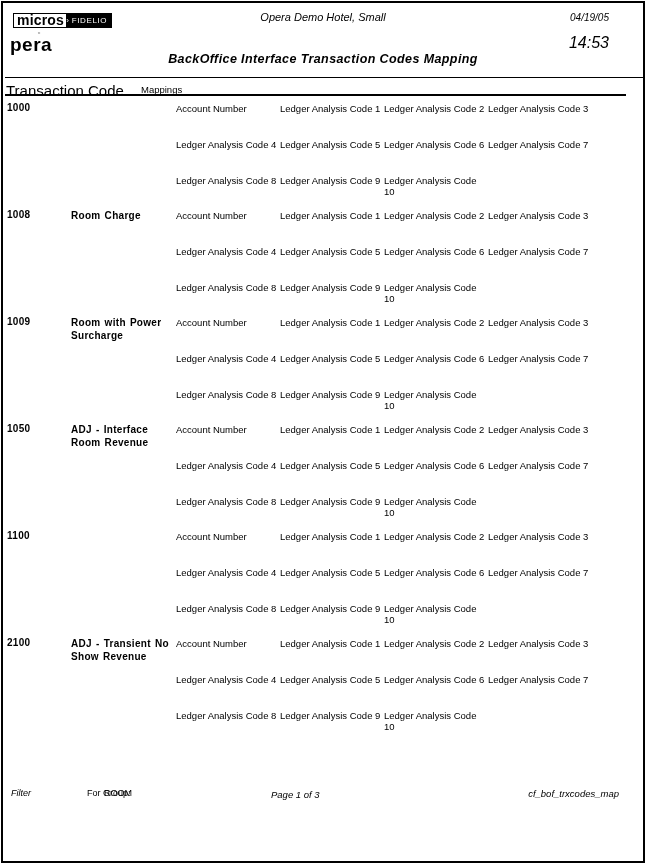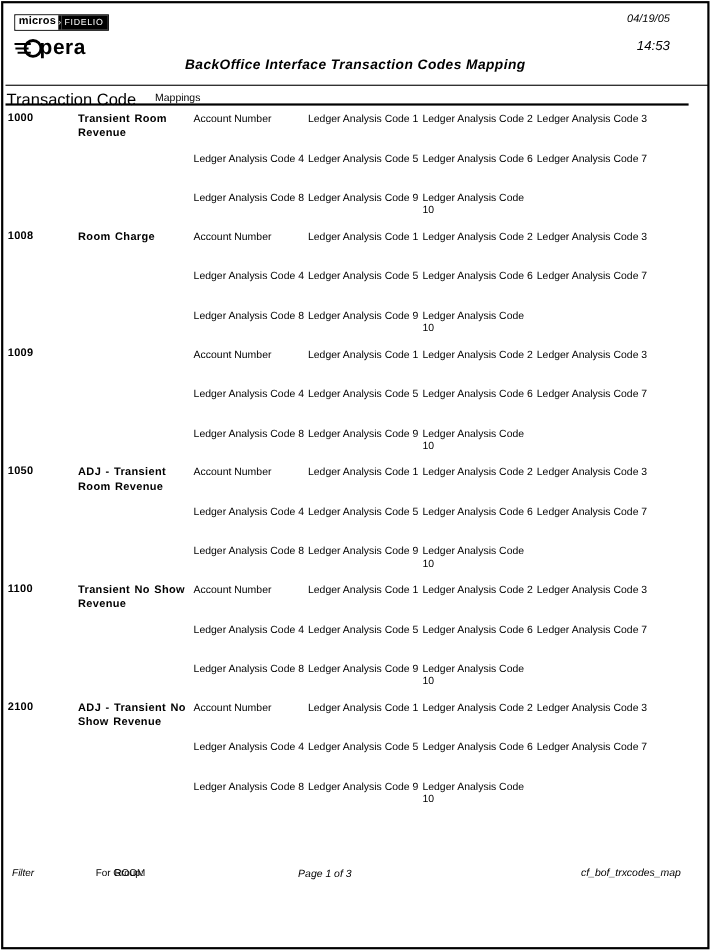--- a/index.html
+++ b/index.html
@@ -3,30 +3,30 @@
 <meta charset="utf-8">
 <style>
   * { margin:0; padding:0; box-sizing:border-box; }
   html,body { width:646px; height:864px; background:#fff; }
   body { font-family:"Liberation Sans","DejaVu Sans",sans-serif; color:#000; position:relative; }
 
   .page { position:absolute; left:1px; top:1px; width:644px; height:862px; border:2px solid #000; background:#fff; }
 
   
   .logo-micros { position:absolute; top:10px; left:10px; display:flex; align-items:stretch; border:1.5px solid #000; height:15px; }
-  .logo-micros .micros { background:#fff; color:#000; font-weight:bold; font-size:10px; line-height:12px; padding:0 2px 0 3px; letter-spacing:0.2px; }
+  .logo-micros .micros { background:#fff; color:#000; font-weight:bold; font-size:14px; line-height:12px; padding:0 2px 0 3px; letter-spacing:0.2px; }
   .logo-micros .fidelio { background:#000; color:#fff; font-weight:normal; font-size:8px; line-height:12px; padding:1px 4px 0 3px; letter-spacing:0.6px; }
   .logo-micros .chev { background:#000; color:#fff; font-size:8px; line-height:12px; padding-top:1px; }
 
-  .logo-opera { position:absolute; top:29px; left:10px; display:flex; align-items:center; height:24px; }
+  .logo-opera { position:absolute; top:29px; left:10px; display:flex; align-items:flex-end; height:24px;flex-direction:column; }
   .logo-opera .pera { font-size:19px; font-weight:bold; letter-spacing:0.5px; margin-left:-3px; }
 
   .hotel-name { position:absolute; top:8px; left:0; width:100%; text-align:center; font-style:italic; font-size:11px; }
   .hdr-date { position:absolute; top:9px; right:34px; font-style:italic; font-size:10px;margin-left:27px; }
-  .hdr-time { position:absolute; top:31px; right:34px; font-style:italic; font-size:12px; }
+  .hdr-time { position:absolute; top:31px; right:34px; font-style:italic; font-size:16px; }
   .report-title { position:absolute; top:49px; left:0; width:100%; text-align:center; font-style:italic; font-weight:bold; font-size:12.5px; letter-spacing:0.4px; }
 
   .rule-1 { position:absolute; top:74px; left:2px; width:639px; border-top:1px solid #000; }
   .col-head-code { position:absolute; top:79px; left:3px; font-size:15px; }
   .col-head-map  { position:absolute; top:81px; left:138px; font-size:9.5px; }
   .rule-2 { position:absolute; top:91px; left:2px; width:621px; border-top:2px solid #000; }
 
   
   .t-body { position:absolute; top:99px; left:0; width:518px; }
   .t-row { position:relative; height:107px; }
@@ -57,33 +57,33 @@
   <div class="logo-opera">
     <svg width="26" height="24" viewBox="0 0 26 24">
       <path d="M0 8 H15" stroke="#000" stroke-width="1.8" fill="none"></path>
       <path d="M1 12 H13" stroke="#000" stroke-width="1.8" fill="none"></path>
       <path d="M3 16 H15" stroke="#000" stroke-width="1.8" fill="none"></path>
       <circle cx="17" cy="12" r="7.2" stroke="#000" stroke-width="2.6" fill="none"></circle>
     </svg>
     <span class="pera">pera</span>
   </div>
 
+  <div class="hotel-name">Opera Demo Hotel, Small</div>
   <div class="hdr-date">04/19/05</div>
   <div class="hdr-time">14:53</div>
   <div class="report-title">BackOffice Interface Transaction Codes Mapping</div>
 
   <div class="rule-1"></div>
   <div class="col-head-code">Transaction Code</div>
   <div class="col-head-map">Mappings</div>
   <div class="rule-2"></div>
 
   <div class="t-body">
       <div class="t-row">
         <div class="t-code">1000</div>
-        <div class="t-desc">Transient Room Revenue</div>
         <div class="t-maps">
           <div class="map-line">
             <div class="map-cell">Account Number</div>
             <div class="map-cell">Ledger Analysis Code 1</div>
             <div class="map-cell">Ledger Analysis Code 2</div>
             <div class="map-cell">Ledger Analysis Code 3</div>
           </div>
           <div class="map-line">
             <div class="map-cell">Ledger Analysis Code 4</div>
             <div class="map-cell">Ledger Analysis Code 5</div>
@@ -115,20 +115,21 @@
           </div>
           <div class="map-line">
             <div class="map-cell">Ledger Analysis Code 8</div>
             <div class="map-cell">Ledger Analysis Code 9</div>
             <div class="map-cell">Ledger Analysis Code 10</div>
           </div>
         </div>
       </div>
       <div class="t-row">
         <div class="t-code">1009</div>
+        <div class="t-desc">Room with Power Surcharge</div>
         <div class="t-maps">
           <div class="map-line">
             <div class="map-cell">Account Number</div>
             <div class="map-cell">Ledger Analysis Code 1</div>
             <div class="map-cell">Ledger Analysis Code 2</div>
             <div class="map-cell">Ledger Analysis Code 3</div>
           </div>
           <div class="map-line">
             <div class="map-cell">Ledger Analysis Code 4</div>
             <div class="map-cell">Ledger Analysis Code 5</div>
@@ -137,21 +138,21 @@
           </div>
           <div class="map-line">
             <div class="map-cell">Ledger Analysis Code 8</div>
             <div class="map-cell">Ledger Analysis Code 9</div>
             <div class="map-cell">Ledger Analysis Code 10</div>
           </div>
         </div>
       </div>
       <div class="t-row">
         <div class="t-code">1050</div>
-        <div class="t-desc">ADJ - Transient Room Revenue</div>
+        <div class="t-desc">ADJ - Interface Room Revenue</div>
         <div class="t-maps">
           <div class="map-line">
             <div class="map-cell">Account Number</div>
             <div class="map-cell">Ledger Analysis Code 1</div>
             <div class="map-cell">Ledger Analysis Code 2</div>
             <div class="map-cell">Ledger Analysis Code 3</div>
           </div>
           <div class="map-line">
             <div class="map-cell">Ledger Analysis Code 4</div>
             <div class="map-cell">Ledger Analysis Code 5</div>
@@ -160,21 +161,20 @@
           </div>
           <div class="map-line">
             <div class="map-cell">Ledger Analysis Code 8</div>
             <div class="map-cell">Ledger Analysis Code 9</div>
             <div class="map-cell">Ledger Analysis Code 10</div>
           </div>
         </div>
       </div>
       <div class="t-row">
         <div class="t-code">1100</div>
-        <div class="t-desc">Transient No Show Revenue</div>
         <div class="t-maps">
           <div class="map-line">
             <div class="map-cell">Account Number</div>
             <div class="map-cell">Ledger Analysis Code 1</div>
             <div class="map-cell">Ledger Analysis Code 2</div>
             <div class="map-cell">Ledger Analysis Code 3</div>
           </div>
           <div class="map-line">
             <div class="map-cell">Ledger Analysis Code 4</div>
             <div class="map-cell">Ledger Analysis Code 5</div>

